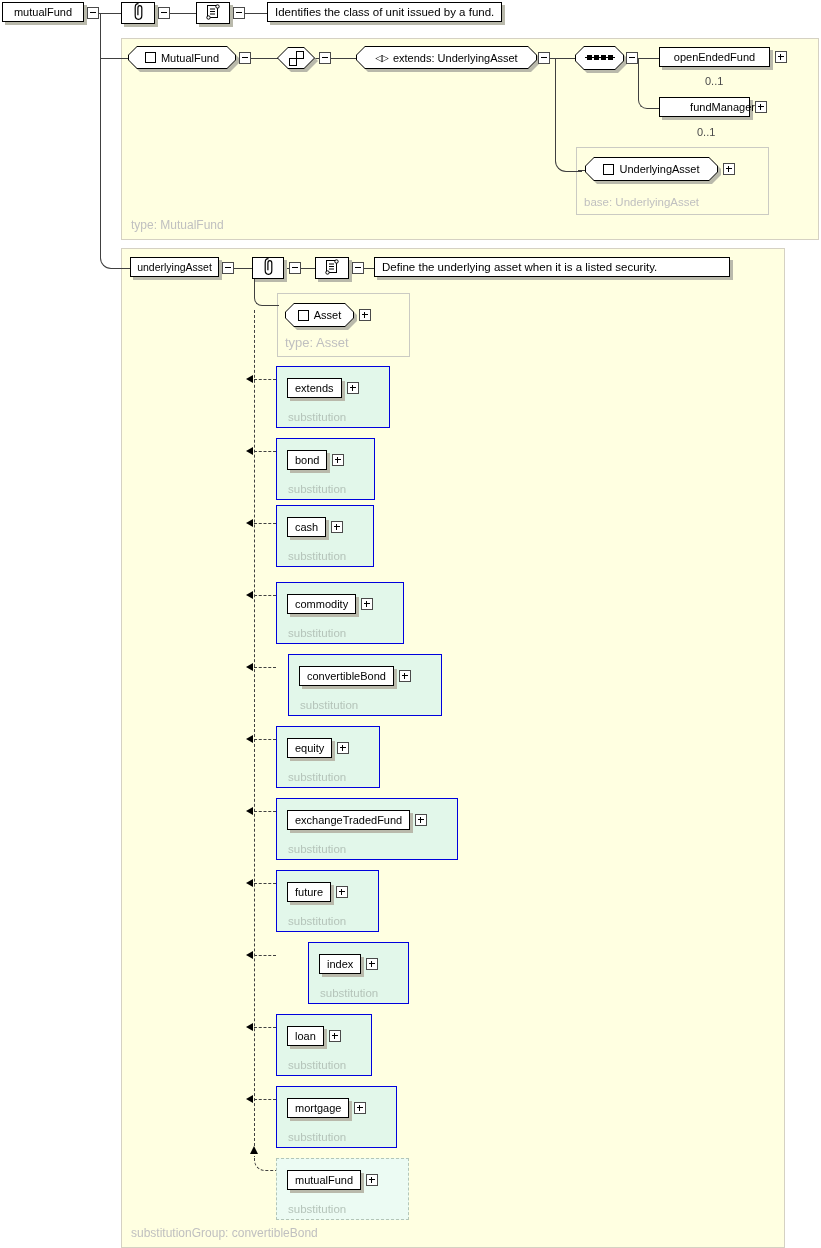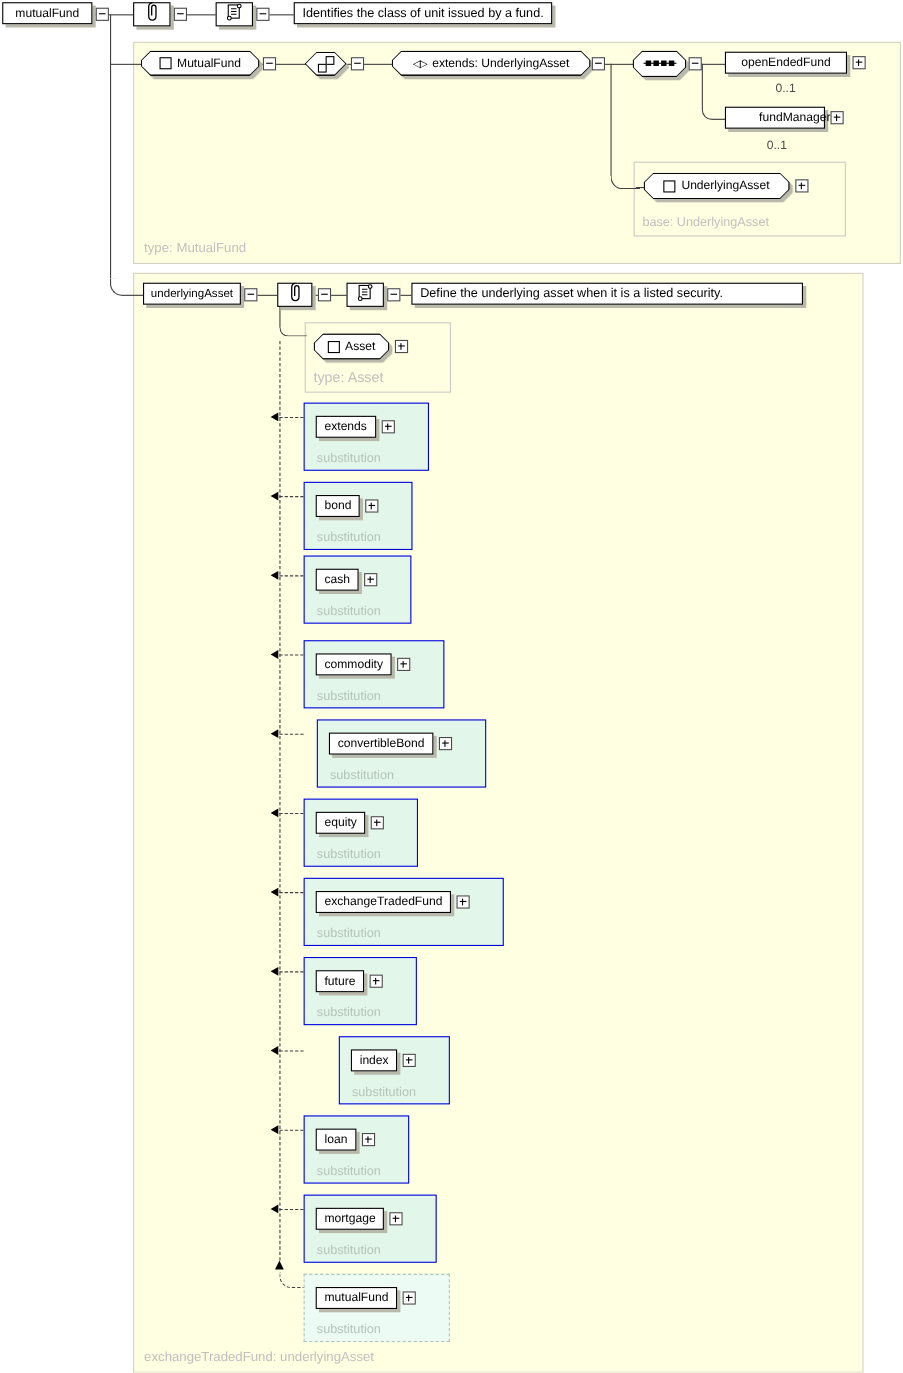--- a/index.html
+++ b/index.html
@@ -358,15 +358,15 @@
   </div>
 
   <div class="subst ghost" style="left:276px;top:1158px;">
     <div class="srow">
         <span class="ebox">mutualFund</span>
       <span class="tg plus inline"></span>
       </div>
     <div class="slabel">substitution</div>
   </div>
 
-  <div class="muted" style="left:131px;top:1226px;">exchangeTradedFund: underlyingAsset</div>
+  <div class="muted" style="left:131px;top:1226px;">substitutionGroup: convertibleBond</div>
 
 </div>
 
 </body></html>

